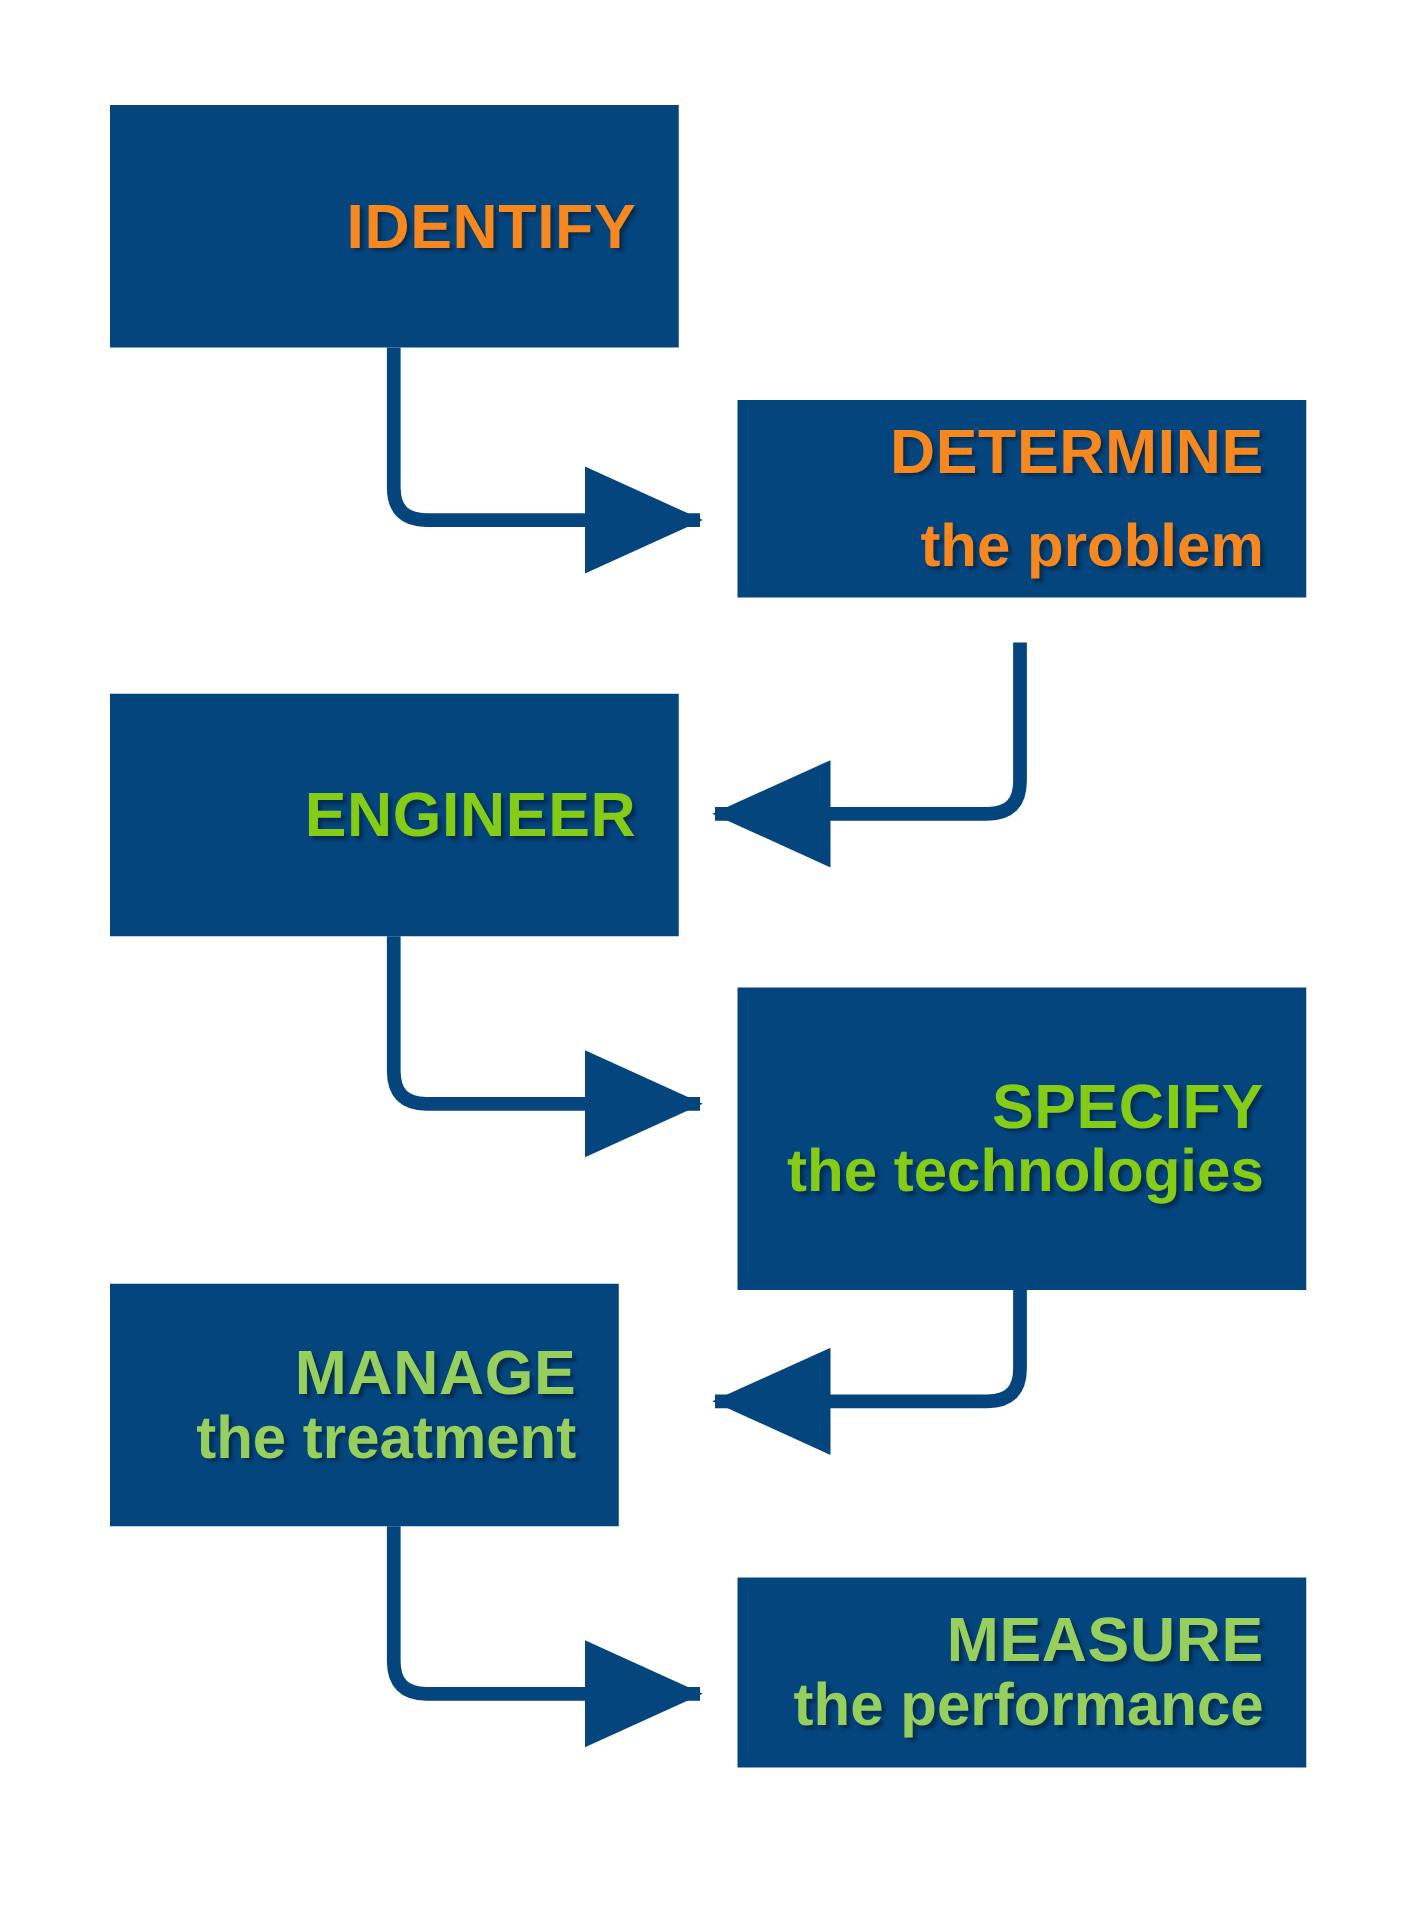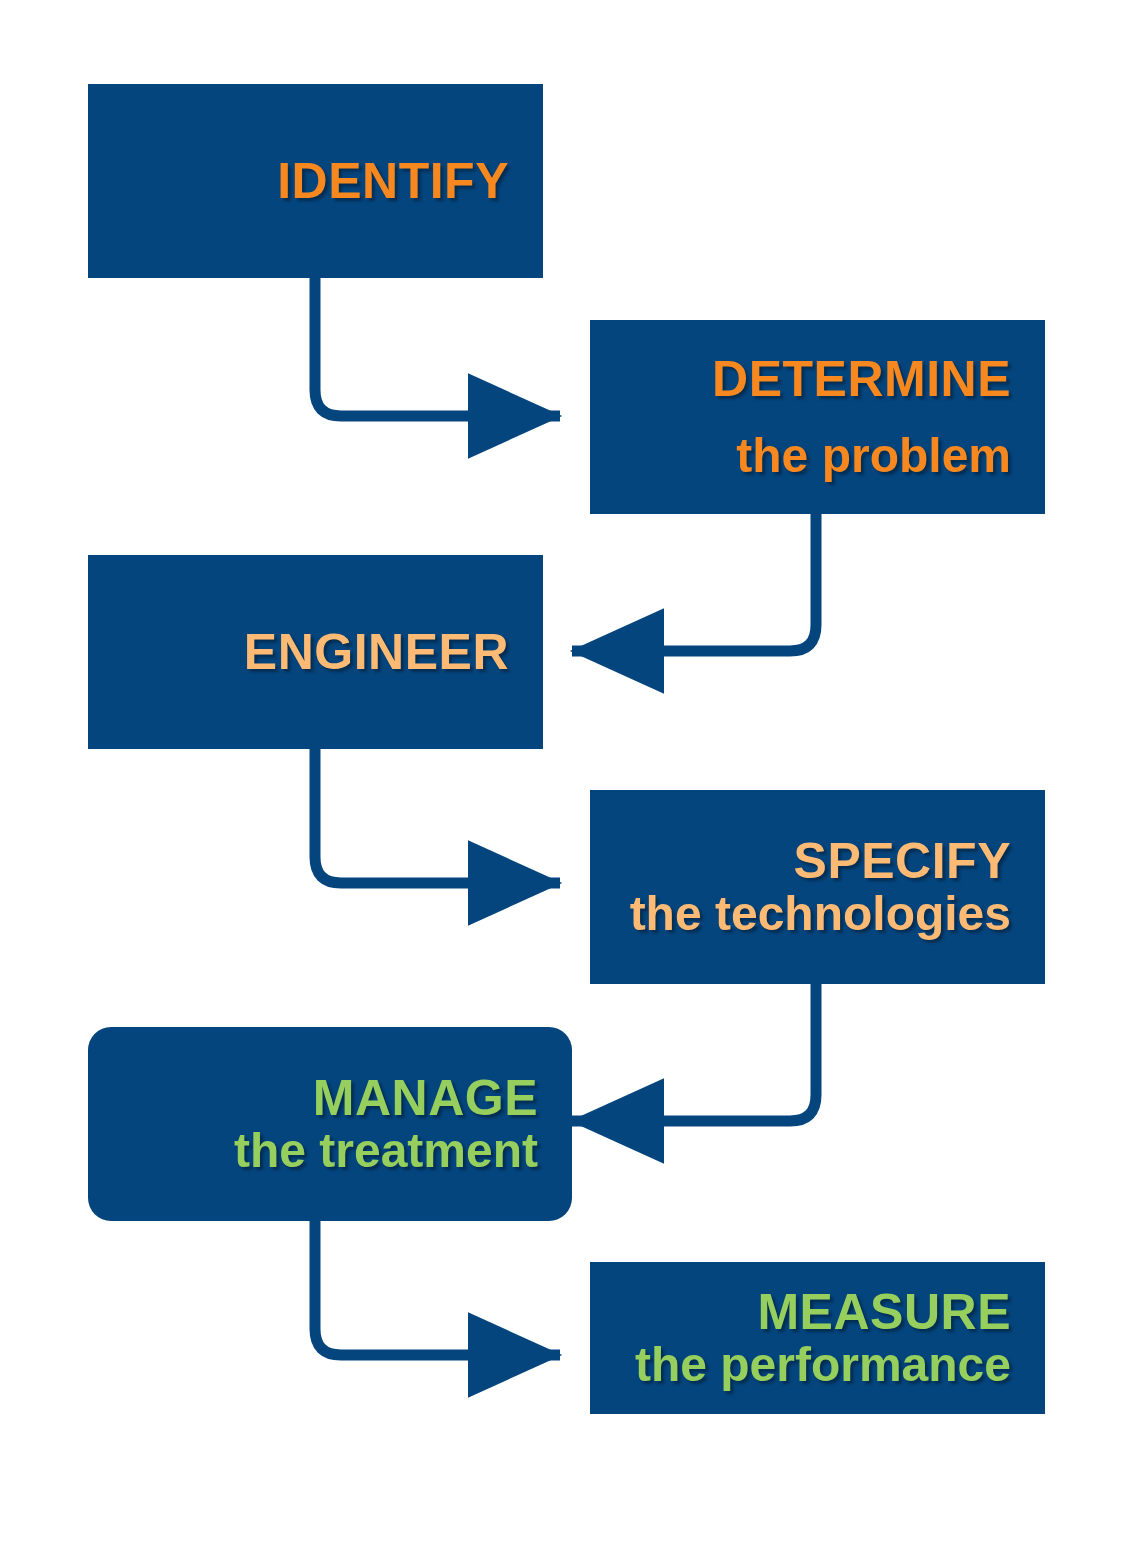--- a/index.html
+++ b/index.html
@@ -50,29 +50,29 @@
     font-size: 48px;
     font-weight: bold;
     line-height: 1.06;
     margin-top: 2px;
     text-shadow: 3px 3px 3px rgba(0,0,0,0.35);
     white-space: nowrap;
   }
 
   
   .c-orange .node-title, .c-orange .node-sub { color: #F6881F; }
-  .c-yellow .node-title, .c-yellow .node-sub { color: #fdba74; }
+  .c-yellow .node-title, .c-yellow .node-sub { color: #84cc16; }
   .c-green  .node-title, .c-green  .node-sub { color: #97CF5E; }
 
   
   #node-identify { left: 88px;  top: 84px;   width: 455px; height: 194px; }
-  #node-determine{ left: 590px; top: 320px;  width: 455px; height: 194px; gap: 24px; }
+  #node-determine{ left: 590px; top: 320px;  width: 455px; height: 158px; gap: 24px; }
   #node-engineer { left: 88px;  top: 555px;  width: 455px; height: 194px; }
-  #node-specify  { left: 590px; top: 790px;  width: 455px; height: 194px; }
-  #node-manage   { left: 88px;  top: 1027px; width: 484px; height: 194px; border-radius: 23px; }
+  #node-specify  { left: 590px; top: 790px;  width: 455px; height: 242px; }
+  #node-manage   { left: 88px;  top: 1027px; width: 407px; height: 194px; }
   #node-measure  { left: 590px; top: 1262px; width: 455px; height: 152px; }
 </style>
 </head>
 <body>
 
 <div id="canvas">
 
   <svg id="connector-layer" viewBox="0 0 1130 1541" width="1130" height="1541" xmlns="http://www.w3.org/2000/svg">
     <defs>
       <marker id="arrow-right" markerWidth="9" markerHeight="9" refX="8.4" refY="4.5" orient="auto" markerUnits="strokeWidth">

